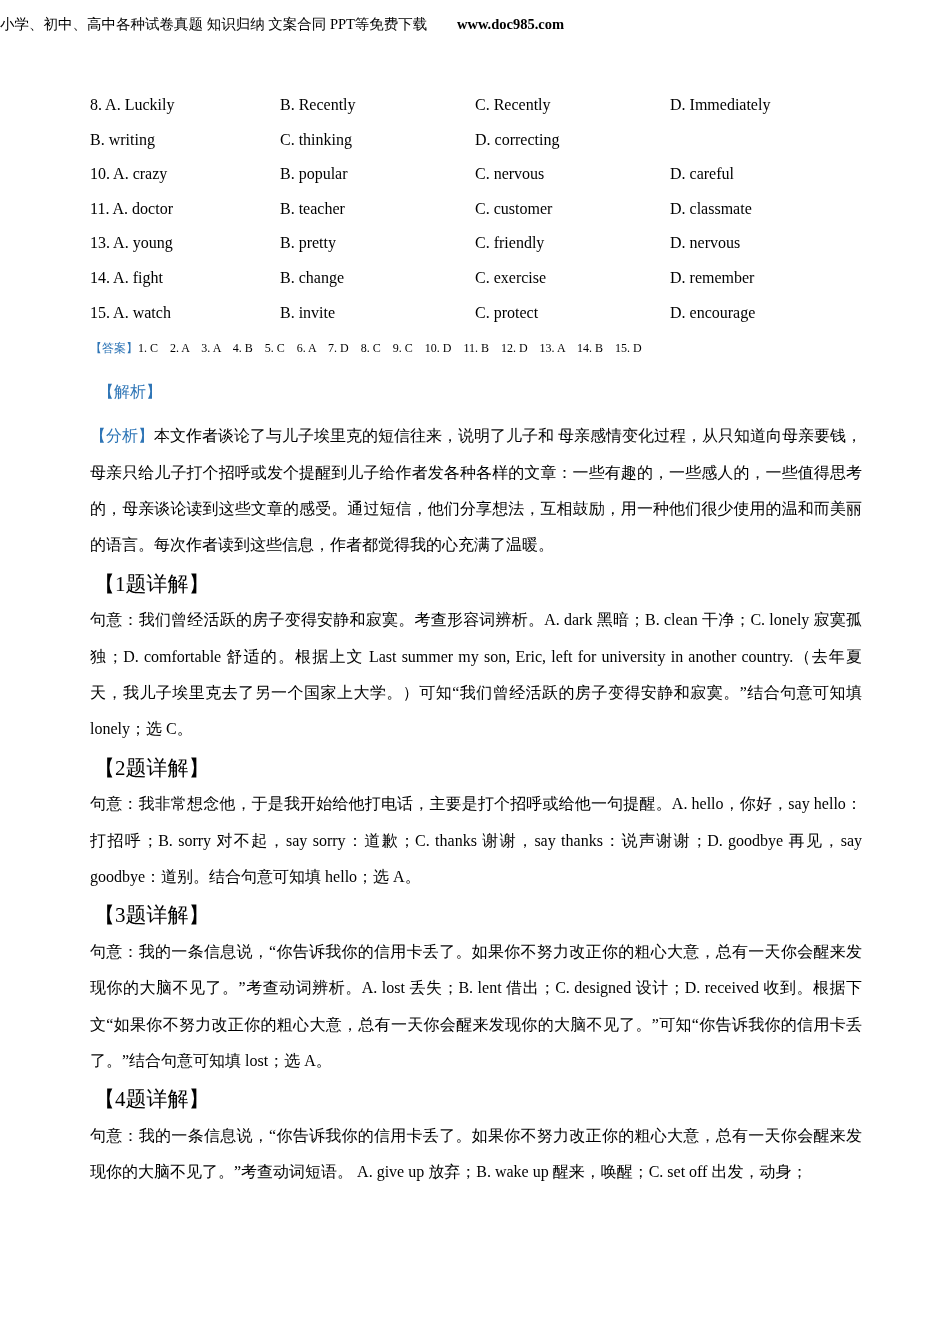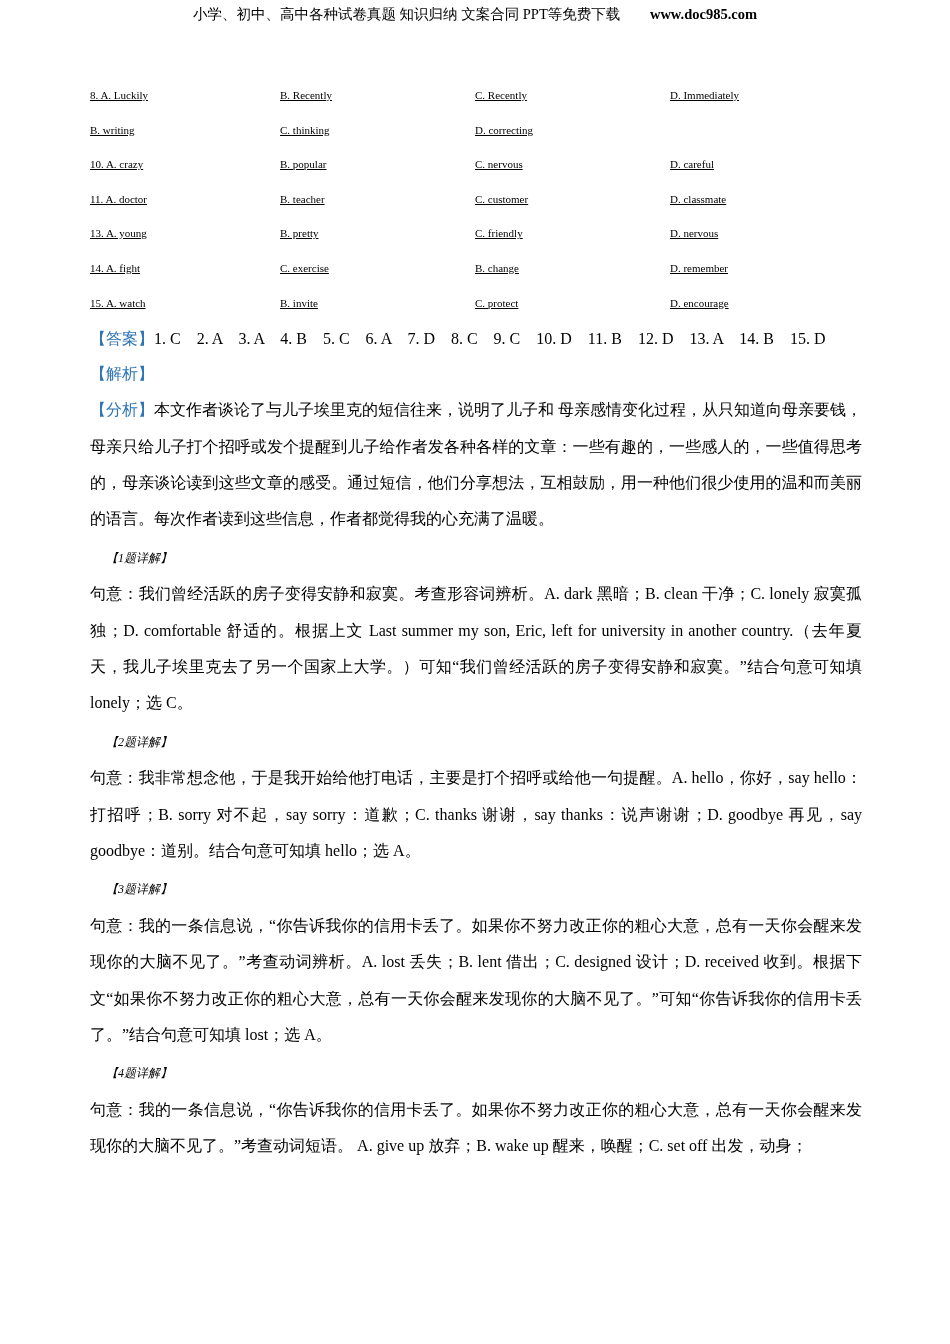--- a/index.html
+++ b/index.html
@@ -5,60 +5,58 @@
   * { box-sizing: border-box; }
   html, body { margin: 0; padding: 0; }
   body {
     width: 950px;
     height: 1344px;
     background: #ffffff;
     color: #000000;
     font-family: "Liberation Serif", "DejaVu Serif", serif;
   }
   .header {
-    padding-top: 4px;
-    text-align: center;
+    padding-top: 14px;
+    text-align: left;
     font-size: 14.5px;
     line-height: 20px;
   }
   .header .url { font-weight: bold; margin-left: 26px; }
   .content { padding: 0 88px 0 90px; }
   .opt-table { margin-top: 54px; }
   .opt-row {
     display: grid;
     grid-template-columns: 190px 195px 195px auto;
-    font-size: 11px;
+    font-size: 16px;
     line-height: 34.6px;
-    text-decoration: underline;
   }
   .opt-cell { white-space: nowrap; }
   .answer-line {
     margin: 0;
     padding-top: 1px;
-    font-size: 16px;
+    font-size: 12px;
     line-height: 35px;
     white-space: pre-wrap;
   }
   .blue { color: #2E75B6; }
   .sec-label {
-    margin: 0;
+    margin: 8px;
     font-size: 16px;
     line-height: 36px;
   }
   .para {
     margin: 0;
     font-size: 16px;
     line-height: 36.4px;
     text-align: justify;
   }
   .detail-heading {
-    margin: 2px 0 0 16px;
-    font-size: 12px;
+    margin: 2px 0 0 4px;
+    font-size: 21px;
     line-height: 36.4px;
-    font-style: italic;
   }
 </style>
 </head>
 <body>
 
 <div class="page">
 
   <div class="header">
     <span>小学、初中、高中各种试卷真题 知识归纳 文案合同 PPT等免费下载</span>
     <span class="url">www.doc985.com</span>
@@ -91,22 +89,22 @@
         <span class="opt-cell">D. classmate</span>
       </div>
       <div class="opt-row">
         <span class="opt-cell">13. A. young</span>
         <span class="opt-cell">B. pretty</span>
         <span class="opt-cell">C. friendly</span>
         <span class="opt-cell">D. nervous</span>
       </div>
       <div class="opt-row">
         <span class="opt-cell">14. A. fight</span>
+        <span class="opt-cell">B. change</span>
         <span class="opt-cell">C. exercise</span>
-        <span class="opt-cell">B. change</span>
         <span class="opt-cell">D. remember</span>
       </div>
       <div class="opt-row">
         <span class="opt-cell">15. A. watch</span>
         <span class="opt-cell">B. invite</span>
         <span class="opt-cell">C. protect</span>
         <span class="opt-cell">D. encourage</span>
       </div>
     </div>
 

